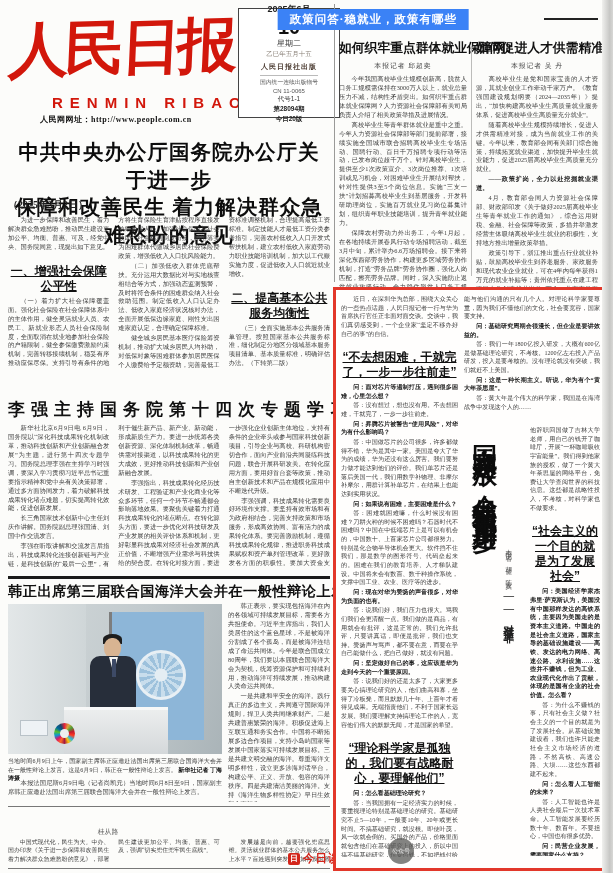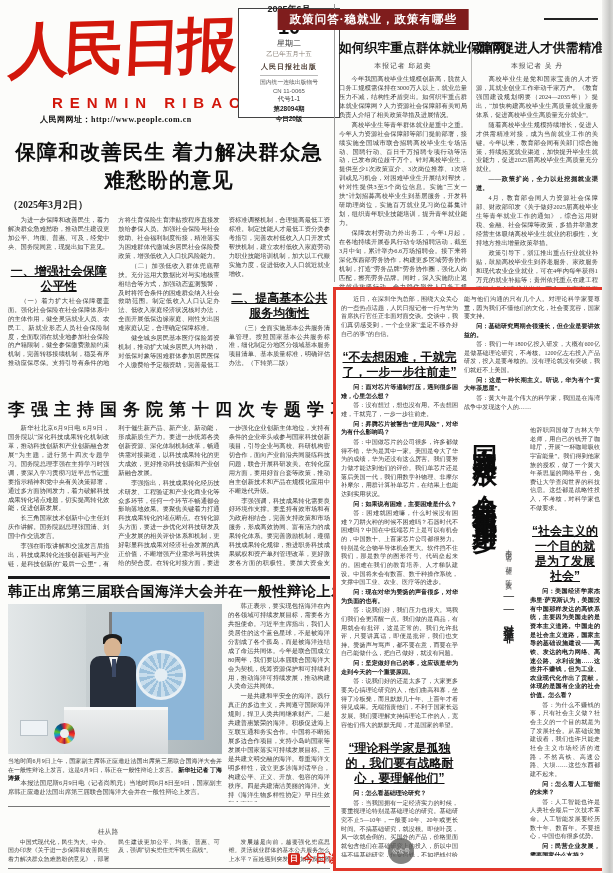--- a/index.html
+++ b/index.html
@@ -24,21 +24,21 @@
   .db4{font-size:7px;font-weight:bold;color:#4a3a30;margin-top:2px;letter-spacing:1px;}
   .db5{font-size:5.8px;color:#555;margin-top:2px;border-top:1px solid #bbb;padding-top:2px;}
   .db6{font-size:6px;color:#555;}
   .db7{font-size:6.5px;color:#333;}
   .db8{font-size:6.5px;font-weight:bold;color:#222;}
   
   .vline{width:1px;background:#9a9a98;}
   .hline{height:1px;background:#8d8d8b;}
   .hline-bold{height:2.5px;background:#1a1a1a;}
   
-  .banner{background:#7f1d1d;color:#fff;font-family:"Liberation Sans",sans-serif;font-weight:bold;
+  .banner{background:#3b82f6;color:#fff;font-family:"Liberation Sans",sans-serif;font-weight:bold;
           font-size:11.5px;padding:3px 12px;letter-spacing:1px;white-space:nowrap;}
   .pol-title{font-weight:900;font-size:12.8px;color:#111;text-align:center;white-space:nowrap;
              font-family:"Liberation Serif",serif;}
   .pol-by{font-size:6.8px;color:#444;text-align:center;margin-top:4px;letter-spacing:1px;}
   .body-text{font-size:6.3px;line-height:1.42;text-align:justify;color:#3c3c3c;overflow:hidden;}
   .body-text p{margin:0 0 1px 0;text-indent:2em;}
   .body-text p.h{font-family:"Liberation Sans",sans-serif;font-weight:900;font-size:12px;color:#111;
                  text-indent:0;text-align:center;margin:12px 0 3px;line-height:1.25;text-decoration:underline;}
   .body-text p.dash{font-weight:bold;color:#222;}
   .body-text p.q{font-weight:bold;color:#1d1d1d;}
@@ -138,20 +138,21 @@
     <div class="body-text" style="height:218px;margin-top:4px;">
         <p>高校毕业生是党和国家宝贵的人才资源，其就业创业工作牵动千家万户。《教育强国建设规划纲要（2024—2035年）》提出，“加快构建高校毕业生高质量就业服务体系，促进高校毕业生高质量充分就业”。</p>
         <p>随着高校毕业生规模持续增长，促进人才供需精准对接，成为当前就业工作的关键。今年以来，教育部会同有关部门综合施策，持续拓宽就业渠道，加快提升毕业生就业能力，促进2025届高校毕业生高质量充分就业。</p>
         <p class="dash">——政策扩岗，全力以赴挖掘就业渠道。</p>
         <p>4月，教育部会同人力资源社会保障部、财政部印发《关于做好2025届高校毕业生等青年就业工作的通知》，综合运用财税、金融、社会保障等政策，多措并举激发经营主体吸纳高校毕业生就业的积极性，支持地方推出增量政策举措。</p>
         <p>政策引导下，浙江推出重点行业就业补贴，鼓励高校毕业生到养老服务、家政服务和现代农业企业就业，可在4年内每年获得1万元的就业补贴等；贵州依托重点在建工程项目力争创造就业岗位8万个；北京市昌平区制定实施重点产业企业规模招用补贴。</p>
       </div>
   </div>
 
   <div class="abs doc-title">
+    <div>中共中央办公厅国务院办公厅关于进一步</div>
     <div>保障和改善民生  着力解决群众急难愁盼的意见</div>
   </div>
   <div class="abs doc-date" style="top:198px;">（2025年3月2日）</div>
   <div class="abs body-text cols3" style="left:8px;top:216px;width:322px;height:174px;">
       <p>为进一步保障和改善民生，着力解决群众急难愁盼，推动民生建设更加公平、均衡、普惠、可及，经党中央、国务院同意，现提出如下意见。</p>
       <p class="h">一、增强社会保障公平性</p>
       <p>（一）着力扩大社会保障覆盖面。强化社会保险在社会保障体系中的主体作用，健全灵活就业人员、农民工、新就业形态人员社会保险制度，全面取消在就业地参加社会保险的户籍限制，健全参保缴费激励约束机制，完善转移接续机制，稳妥有序推动应保尽保。支持引导有条件的地方将生育保险生育津贴按程序直接发放给参保人员。加强社会保险与社会救助、社会福利制度衔接，精准落实为困难群体代缴城乡居民社会保险费政策，增强低收入人口抗风险能力。</p>
       <p>（二）加强低收入群体兜底帮扶。充分运用大数据比对与实地核查相结合等方式，加强动态监测预警，及时将符合条件的困难群众纳入社会救助范围。制定低收入人口认定办法、低收入家庭经济状况核对办法，全面开展低保边缘家庭、刚性支出困难家庭认定，合理确定保障标准。</p>
       <p>健全城乡居民基本医疗保险筹资机制，推动扩大城乡居民人均补助，对低保对象等困难群体参加居民医保个人缴费给予定额资助，完善最低工资标准调整机制，合理提高最低工资标准。制定技能人才最低工资分类参考指引，完善农村低收入人口开发式帮扶机制，建立农村低收入家庭劳动力职业技能培训机制，加大以工代赈实施力度，促进低收入人口就近就业增收。</p>
       <p class="h">二、提高基本公共服务均衡性</p>

